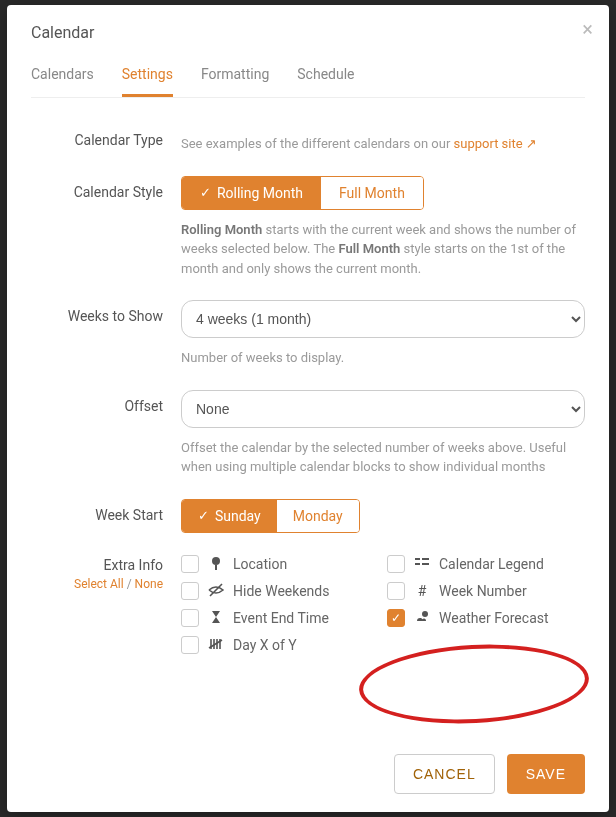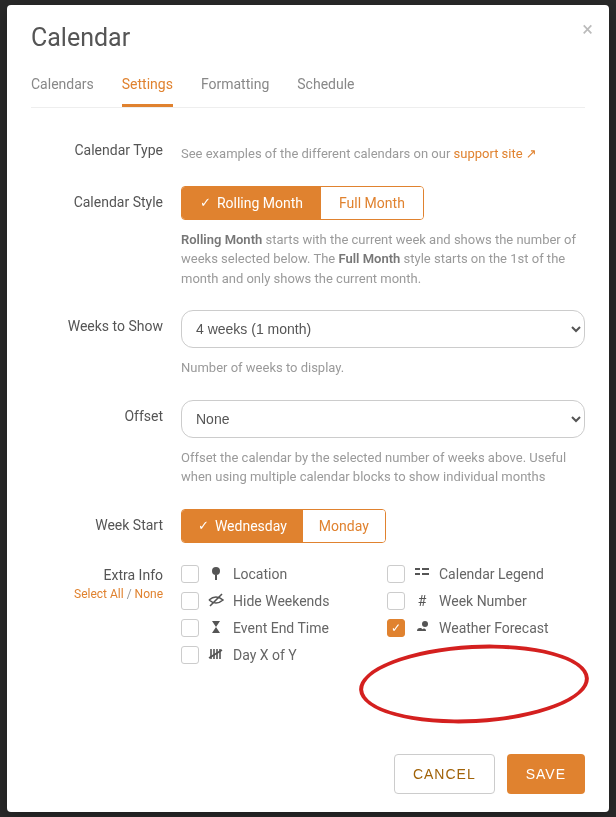--- a/index.html
+++ b/index.html
@@ -16,21 +16,21 @@
     background:#fff; border-radius:4px;
     box-shadow:0 4px 20px rgba(0,0,0,0.3);
     padding:0 24px 24px 24px;
     overflow:hidden;
   }
   .close {
     position:absolute; top:14px; right:16px;
     color:#bbb; font-size:20px; line-height:1; cursor:pointer;
   }
   h1.title {
-    font-weight:400; font-size:25px; color:#555; margin:18px 0 14px 0;
+    font-weight:400; font-size:16px; color:#555; margin:18px 0 14px 0;
   }
   .tabs {
     display:flex; gap:28px;
     border-bottom:1px solid #eee; padding:0; margin:0 0 6px 0;
   }
   .tab {
     padding:10px 0 12px 0; color:#888; font-size:14px; cursor:pointer;
     border-bottom:3px solid transparent;
   }
   .tab.active { color:#e0822f; border-bottom-color:#e0822f; }
@@ -177,21 +177,21 @@
       <div class="help">Offset the calendar by the selected number of weeks above. Useful when using multiple calendar blocks to show individual months</div>
     </div>
   </div>
 
   <div class="row">
     <div class="label-col">Week Start</div>
     <div class="ctrl-col">
       <div class="seg seg-sm">
         <div class="seg-btn active">
           <span class="check">✓</span>
-          <span>Wednesday</span>
+          <span>Sunday</span>
         </div>
         <div class="seg-btn">Monday</div>
       </div>
     </div>
   </div>
 
   <div class="row">
     <div class="label-col" style="padding-top:2px;">
       <div>Extra Info</div>
       <div class="extra-links">

